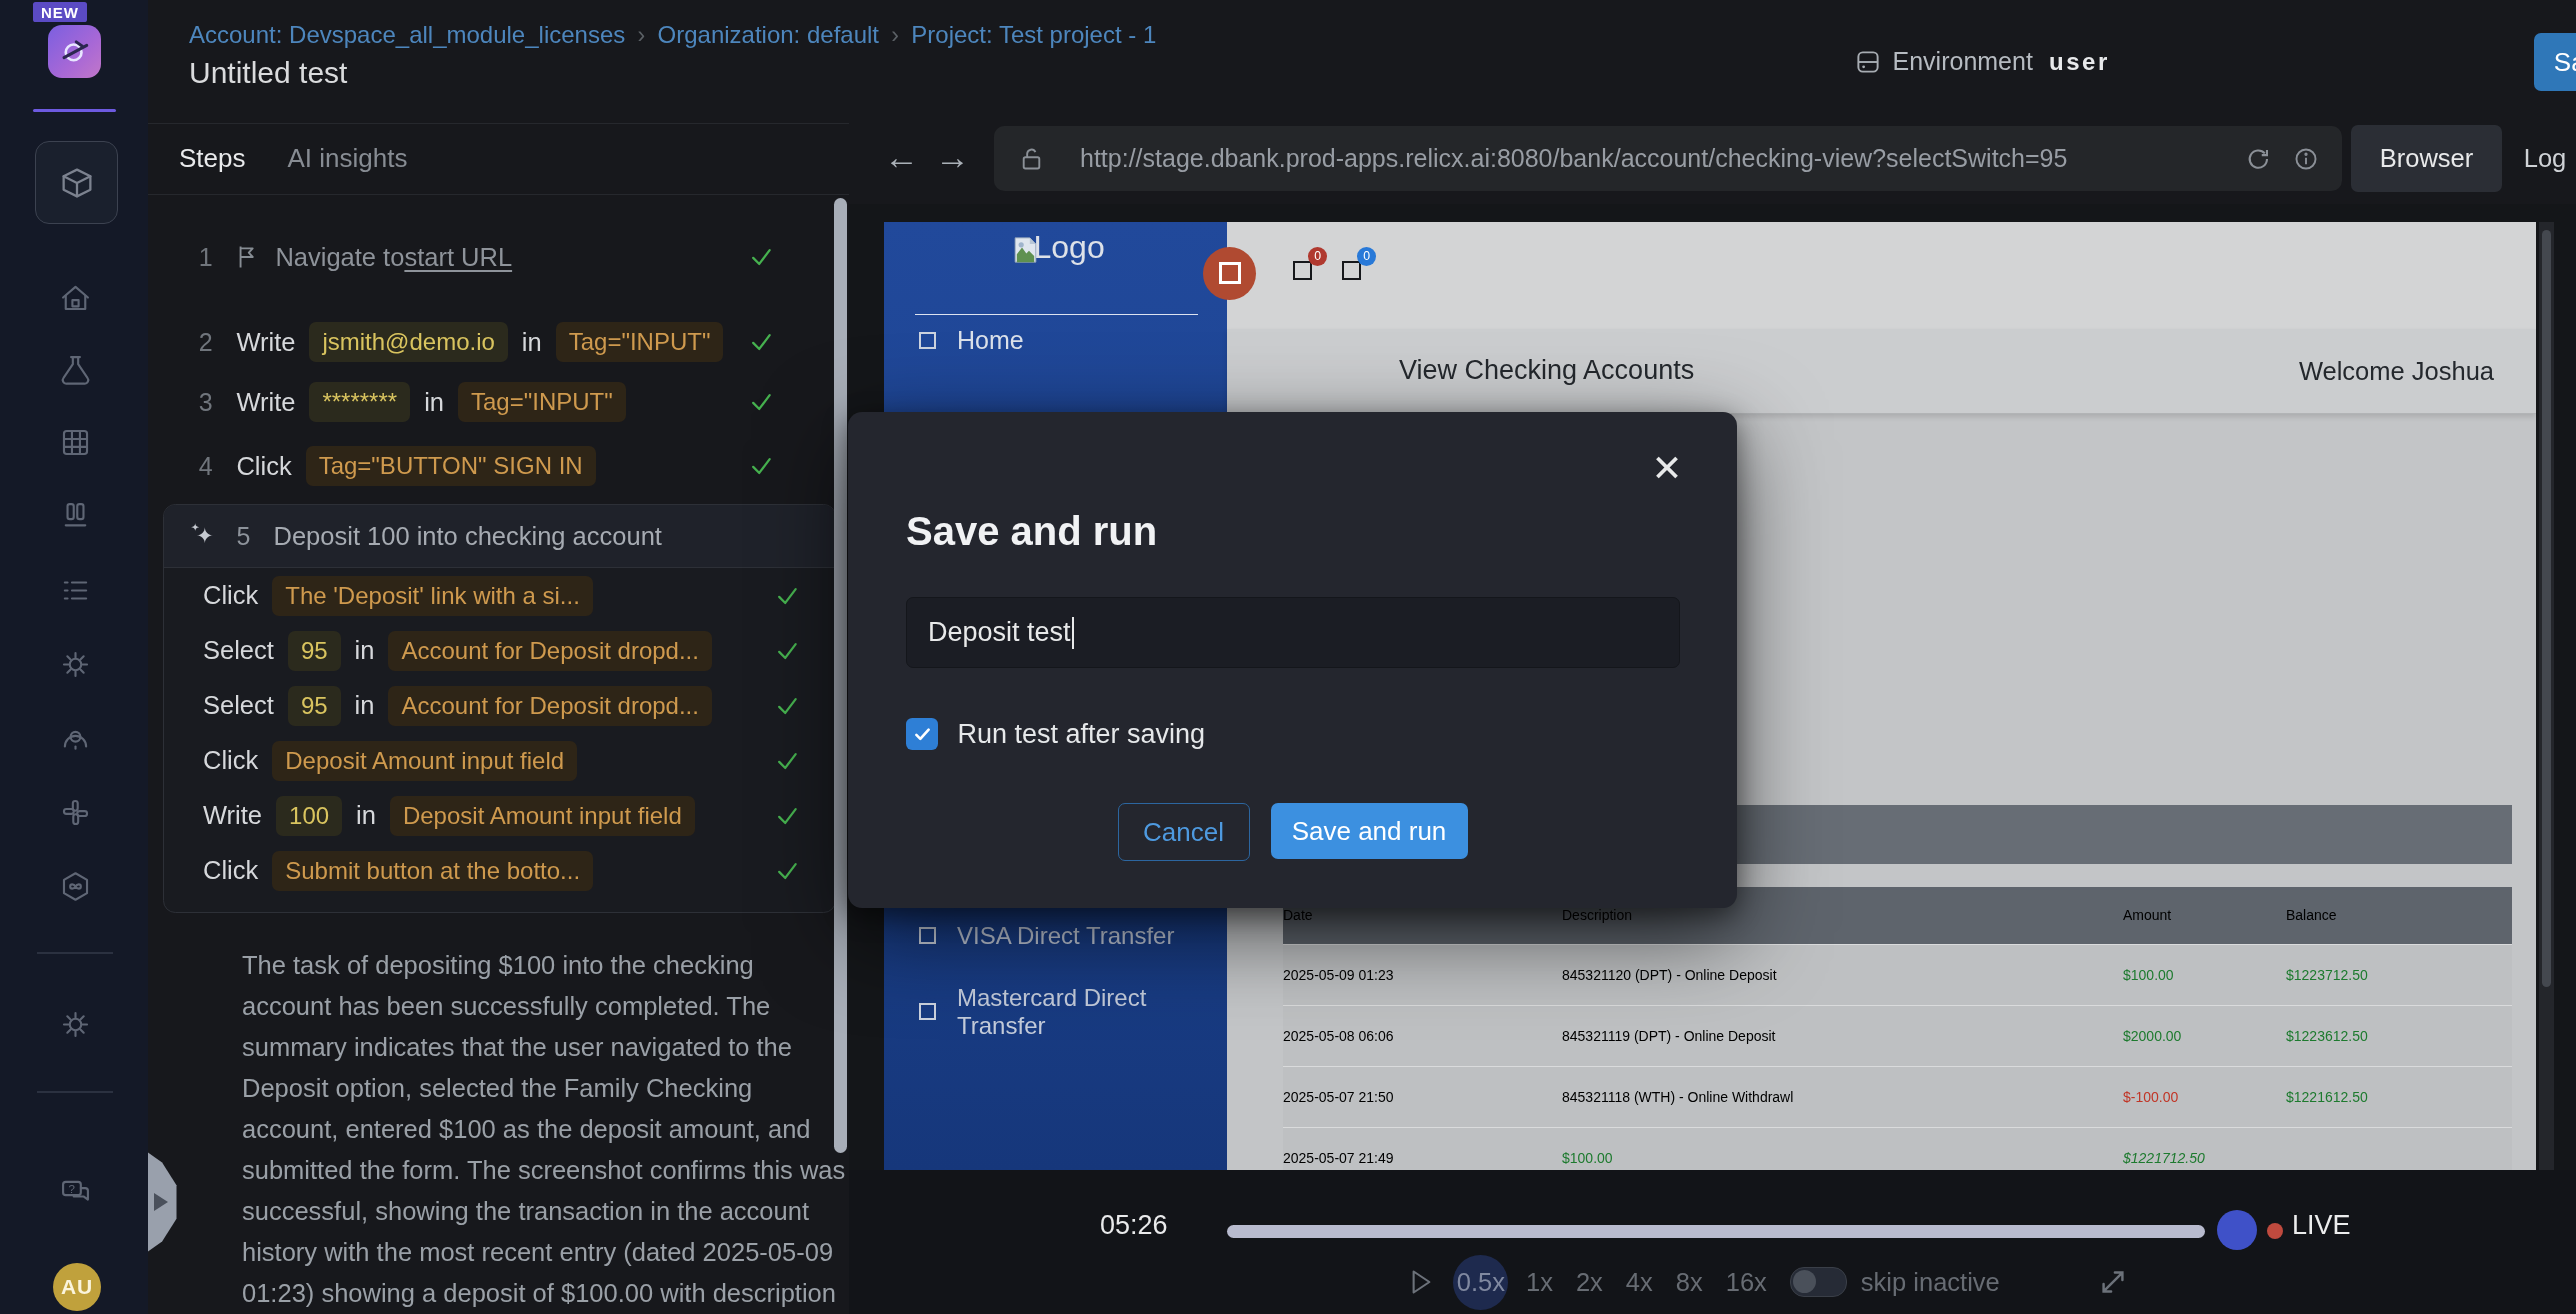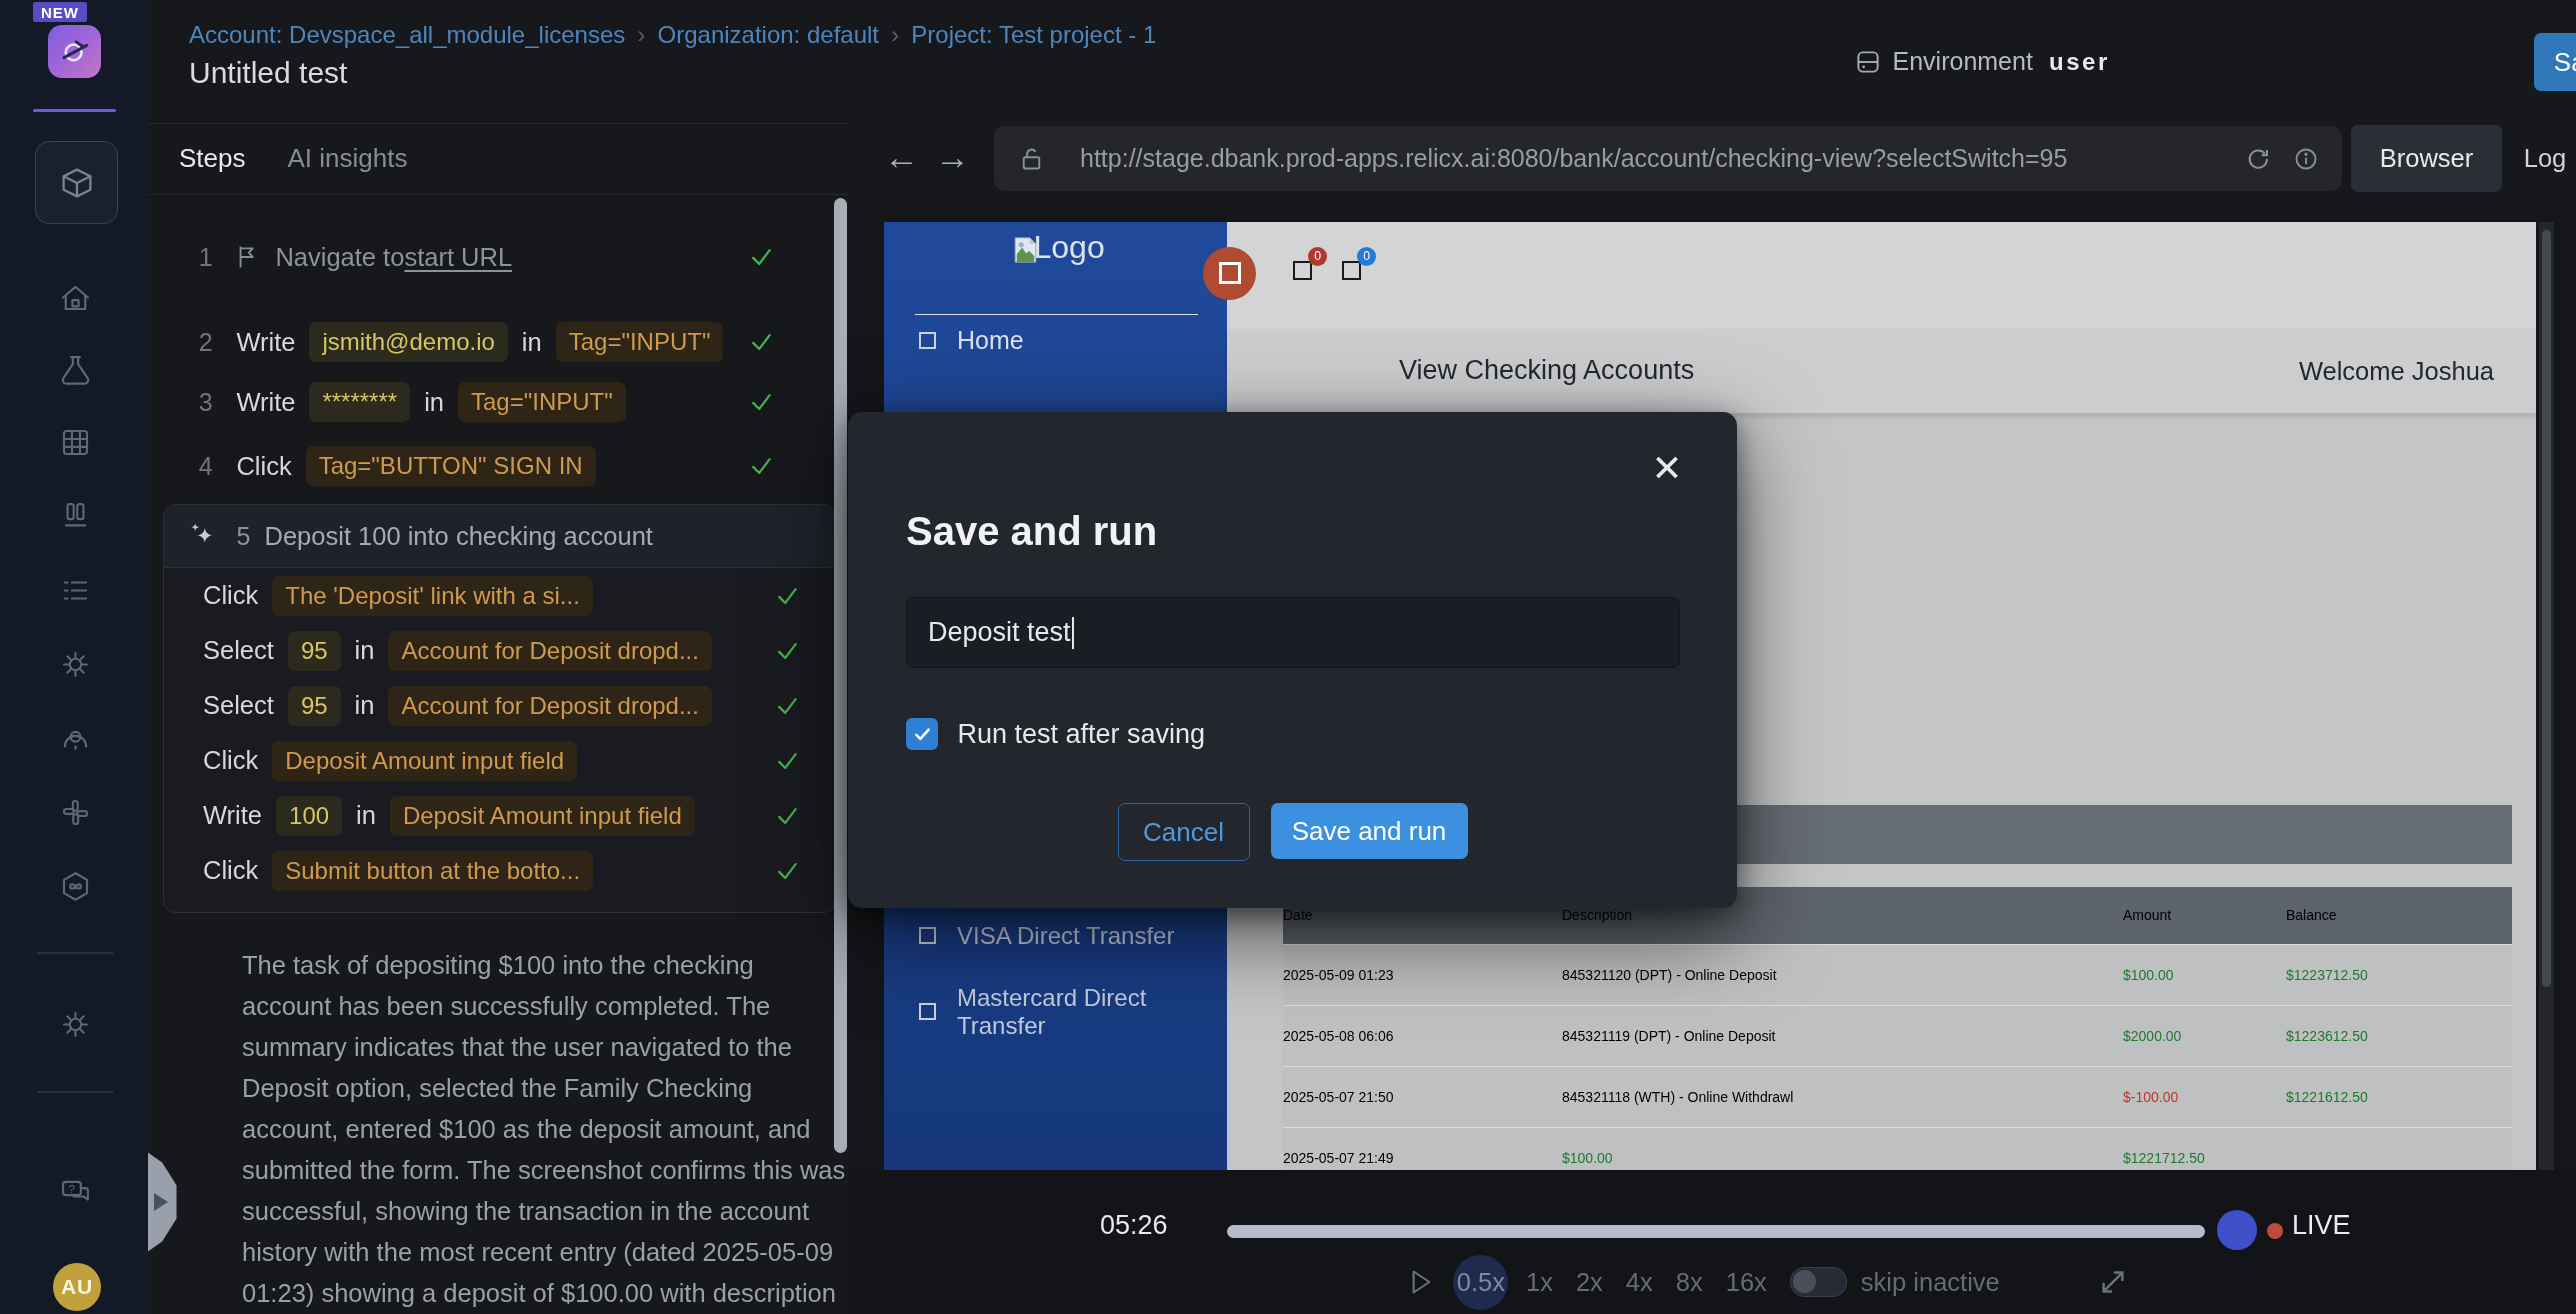--- a/index.html
+++ b/index.html
@@ -50,21 +50,21 @@
   .nav-link{text-decoration:underline;text-underline-offset:4.4px;}
   .badge{height:40px;padding:0 13px;border-radius:7px;font-size:24px;display:flex;align-items:center;white-space:nowrap;}
   .badge.val{color:#d9c45f;background:#2b2a1d;}
   .badge.tgt{color:#cf9a4e;background:#2e2517;}
   .check{margin-left:auto;margin-right:49px;flex:none;display:flex;}
   #step-group{margin:14px 0 0 15px;width:671px;border:1.8px solid #2d3037;border-radius:12.3px;background:#191b20;overflow:hidden;}
   #group-header{height:62px;background:#1f222a;border-bottom:0.9px solid #2d3037;display:flex;align-items:center;}
   #group-sparkle{color:#c6cad1;font-size:21px;margin-left:32px;position:relative;}
   #group-sparkle .mini{position:absolute;font-size:10.6px;left:-5.3px;top:-3.5px;}
   #group-num{color:#8d939b;font-size:25px;margin-left:23px;}
-  #group-title{color:#a6abb2;font-size:25.5px;margin-left:14px;}
+  #group-title{color:#a6abb2;font-size:25.5px;margin-left:23px;}
   #group-header .check{margin-right:35px;}
   .sub-row{display:flex;align-items:center;height:55px;margin-left:39px;margin-right:0;}
   .sub-row .check{margin-right:35px;}
   #group-pad{height:14px;}
   #step-summary{margin:32px 0 0 94px;width:607px;font-size:25.5px;line-height:41px;color:#9aa0a7;}
   #steps-scrollbar{position:absolute;right:1.8px;top:84px;width:13px;height:955px;background:#a8aeb8;border-radius:7px;}
   #panel-handle{position:absolute;left:-3.5px;top:1036px;width:32px;height:104px;background:#99a0ac;
     clip-path:polygon(0 0,55% 12%,100% 34%,100% 66%,55% 88%,0 100%);display:flex;align-items:center;justify-content:center;}
   #panel-handle .tri{width:0;height:0;border-left:14px solid #4a505b;border-top:9.7px solid transparent;border-bottom:9.7px solid transparent;margin-left:1.8px;}
 
@@ -499,21 +499,21 @@
               </div>
               <div class="t-row">
                 <span style="display: flex; align-items: center;">2025-05-07 21:50</span>
                 <span style="display: flex; align-items: center;">845321118 (WTH) - Online Withdrawl</span>
                 <span class="amt red" style="display: flex; align-items: center;">$-100.00</span>
                 <span class="bal" style="display: flex; align-items: center;">$1221612.50</span>
               </div>
               <div class="t-row">
                 <span style="display: flex; align-items: center;">2025-05-07 21:49</span>
                 <span class="amt green" style="display: flex; align-items: center;">$100.00</span>
-                <span class="bal" style="display: flex; align-items: center;">$1221712.50</span>
+                <span class="bal" style="display: flex; align-items: center; font-style: italic;">$1221712.50</span>
               </div>
             </div>
         </div>
       </div>
       <div id="bank-scrollbar">
           <div id="bank-scroll-thumb"></div>
         </div>
     </div>
 
     <div id="timeline">

